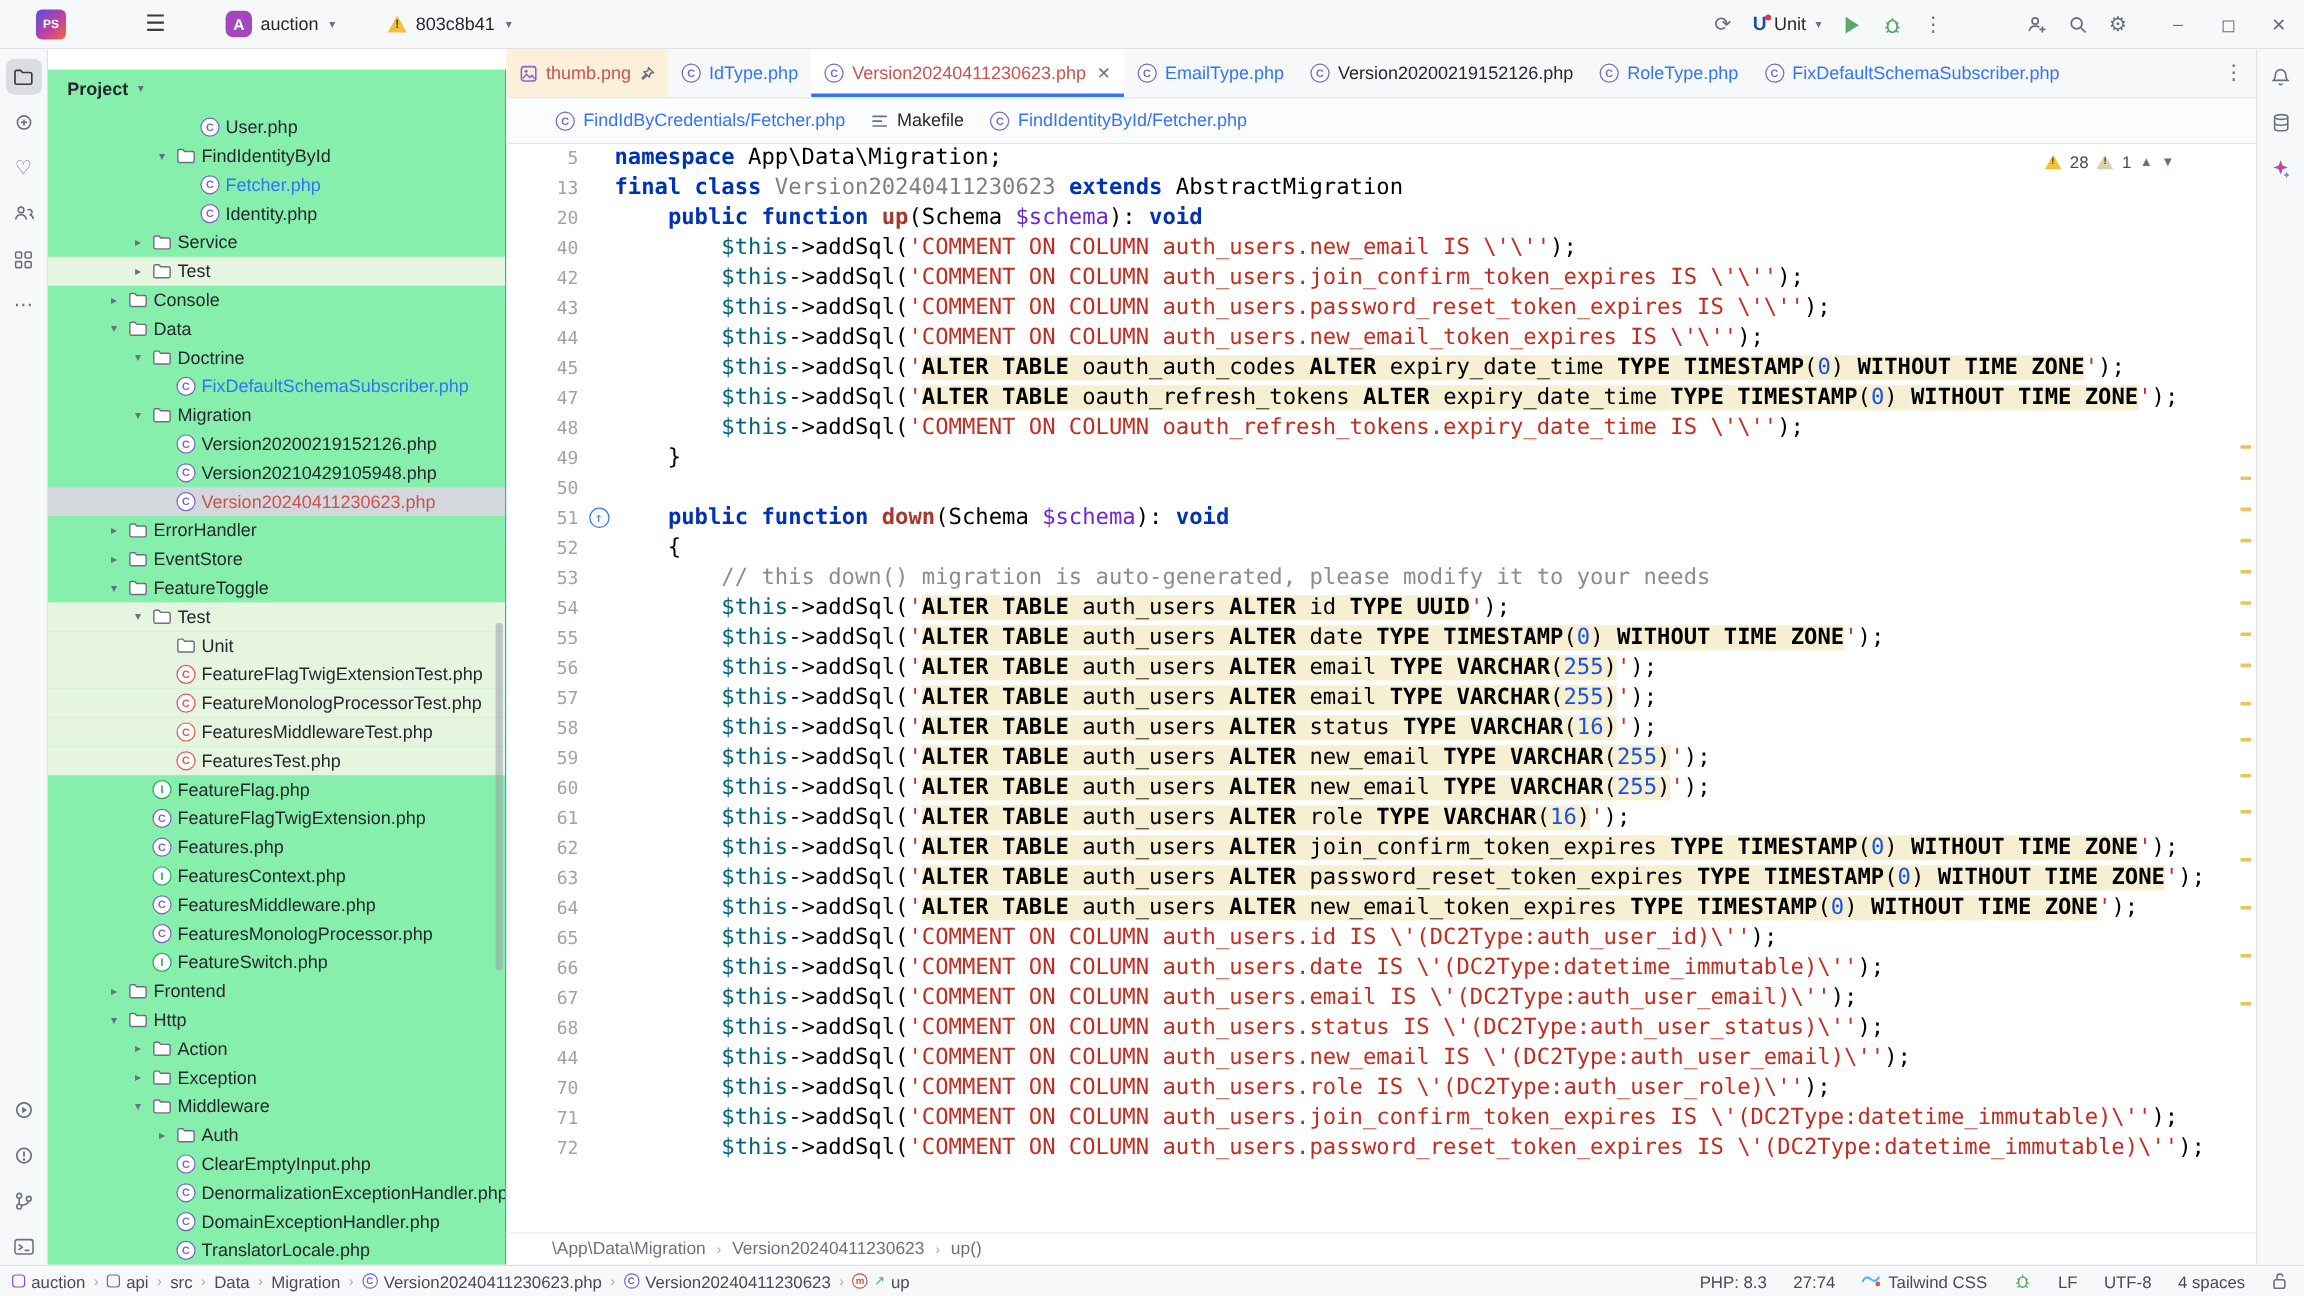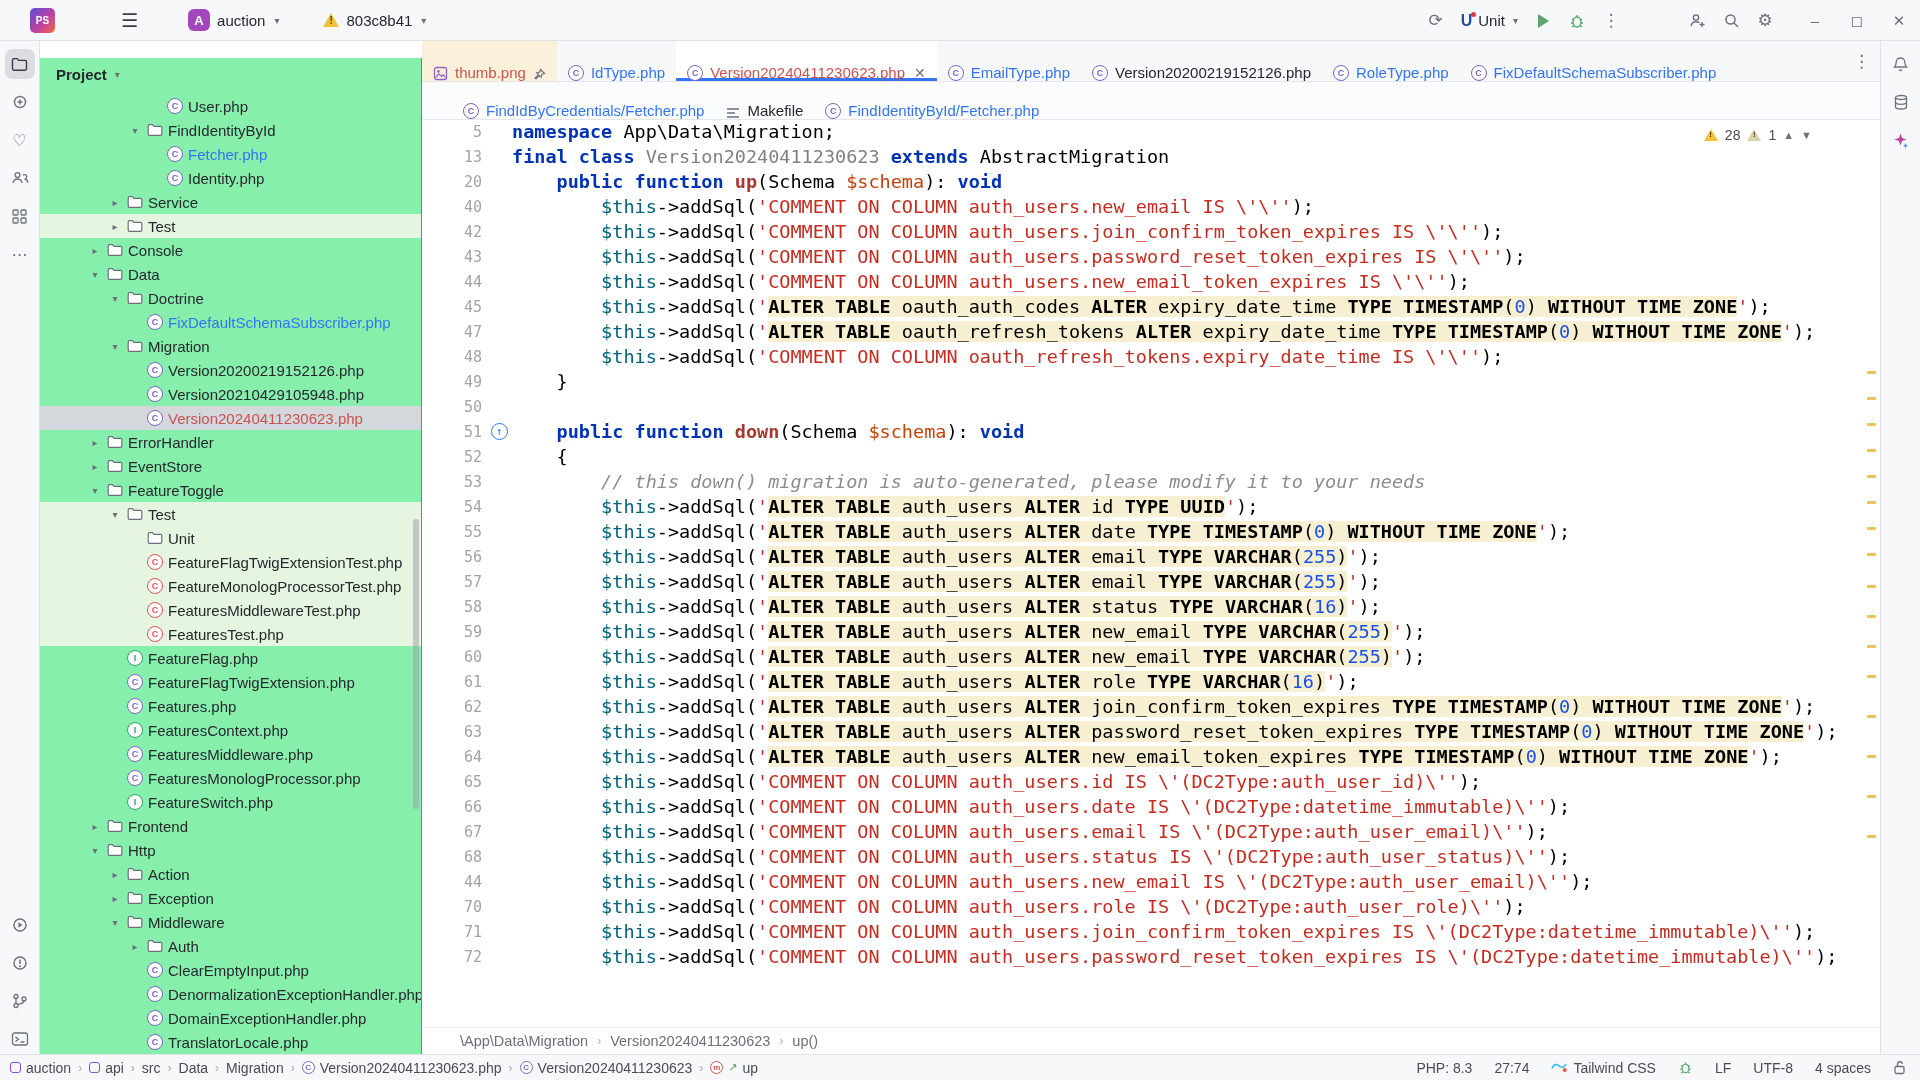--- a/index.html
+++ b/index.html
@@ -57,41 +57,41 @@
   .c-modified{color:#3574F0;}
   .c-unversioned{color:#C75450;}
   .ring{display:inline-flex;width:16px;height:16px;border-radius:50%;border:1.5px solid currentColor;
         align-items:center;justify-content:center;font-size:9px;font-weight:bold;box-sizing:border-box;background:#fff;}
   .ring.small{width:13px;height:13px;font-size:8px;}
   #tree-scrollbar{position:absolute;left:373px;top:461px;width:6px;height:290px;border-radius:3px;background:#9DA0A8;opacity:.55;}
   
   #editor{position:absolute;left:422px;top:41px;right:40px;bottom:26px;background:#fff;}
   #tabrow1{height:40px;background:#F7F8FA;border-bottom:1px solid #E3E5E8;display:flex;align-items:stretch;position:relative;}
   #tabrow2{height:37px;background:#FBFCFD;border-bottom:1px solid #E3E5E8;display:flex;align-items:stretch;padding-left:30px;}
-  .tab{display:flex;align-items:flex-end;gap:7px;padding:0 11px;font-size:15px;position:relative;box-sizing:border-box;}
+  .tab{display:flex;align-items:center;gap:7px;padding:16px 11px;font-size:15px;position:relative;box-sizing:border-box;}
   .tab.active{background:#fff;box-shadow:inset 0 -3px 0 #3574F0;}
   .tab.pinned-bg{background:#FBF1DA;}
   .tab .close{color:#6C707E;font-size:14px;margin-left:2px;}
   .tab-overflow{position:absolute;right:10px;top:0;height:40px;display:flex;align-items:center;color:#6C707E;font-size:17px;}
   
   #code{position:absolute;left:0;top:78px;right:0;bottom:26px;overflow:hidden;font-family:"DejaVu Sans Mono",monospace;}
   .cl{height:25px;display:flex;white-space:pre;align-items:center;}
   .ln{width:64px;flex:none;text-align:right;color:#A1A3AB;font-size:15px;padding-right:4px;box-sizing:border-box;}
   .gi{width:26px;flex:none;display:flex;align-items:center;justify-content:center;}
   .codetext{font-size:18.5px;color:#000;}
   .tk-k{color:#0033B3;font-weight:bold;}
   .tk-g{color:#808080;}
   .tk-fn{color:#A8372E;font-weight:bold;}
   .tk-th{color:#00627A;}
-  .tk-v{color:#c2410c;}
+  .tk-v{color:#6d28d9;}
   .tk-s{color:#C22D21;}
   .tk-si{background:#F6EFD2;color:#000;}
   .tk-sk{background:#F6EFD2;color:#000;font-weight:bold;}
   .tk-sn{background:#F6EFD2;color:#1750EB;}
-  .tk-cm{color:#8C8C8C;font-style:italic;}
+  .tk-cm{color:#8C8C8C;}
   .tk-pl{color:#000;}
   .ovr-ic{width:17px;height:17px;border-radius:50%;border:1.5px solid #3574F0;color:#3574F0;
           font-size:11px;display:flex;align-items:center;justify-content:center;box-sizing:border-box;background:#fff;}
   
   #inspections{position:absolute;top:84px;right:64px;display:flex;align-items:center;gap:7px;font-size:14px;color:#494B57;background:rgba(255,255,255,.9);padding:2px 4px;border-radius:6px;}
   .mini-tri{width:0;height:0;border-left:7px solid transparent;border-right:7px solid transparent;border-bottom:12px solid #F2C13C;position:relative;}
   .mini-tri.weak{border-bottom-color:#D9D2AC;}
   .mini-tri:after{content:"!";position:absolute;left:-1.5px;top:1px;font-size:8px;font-weight:bold;color:#54350a;}
   .insp-chev{color:#6C707E;font-size:11px;}
   

